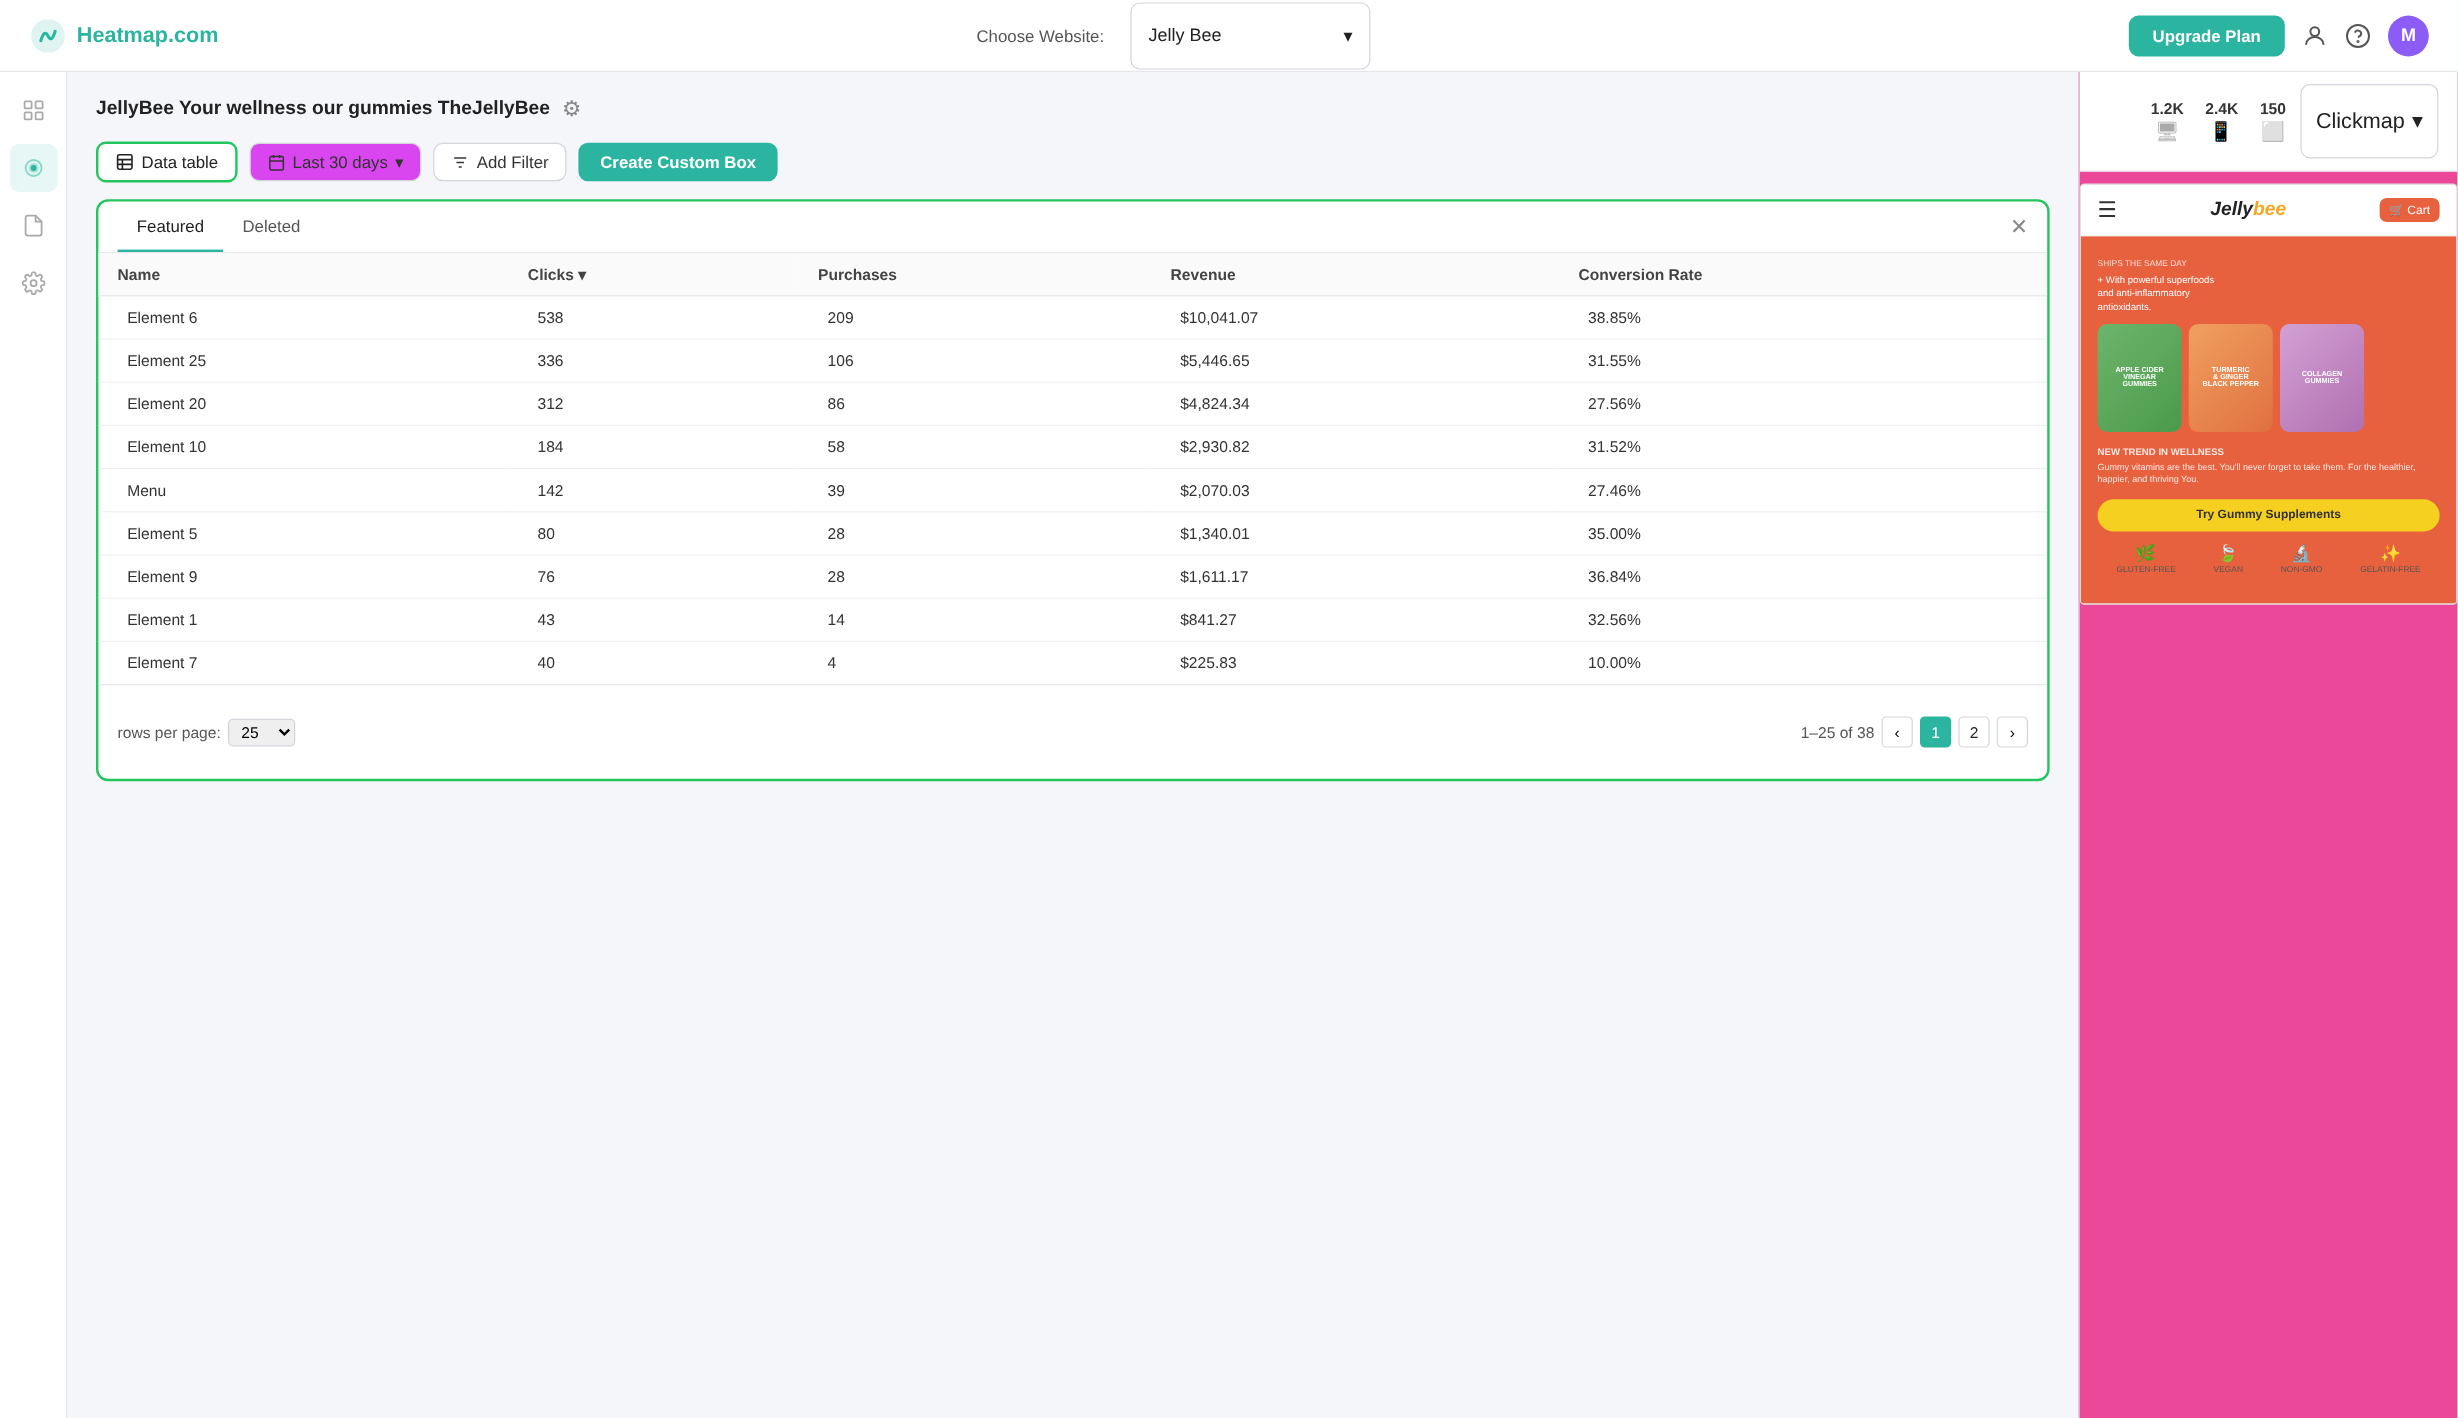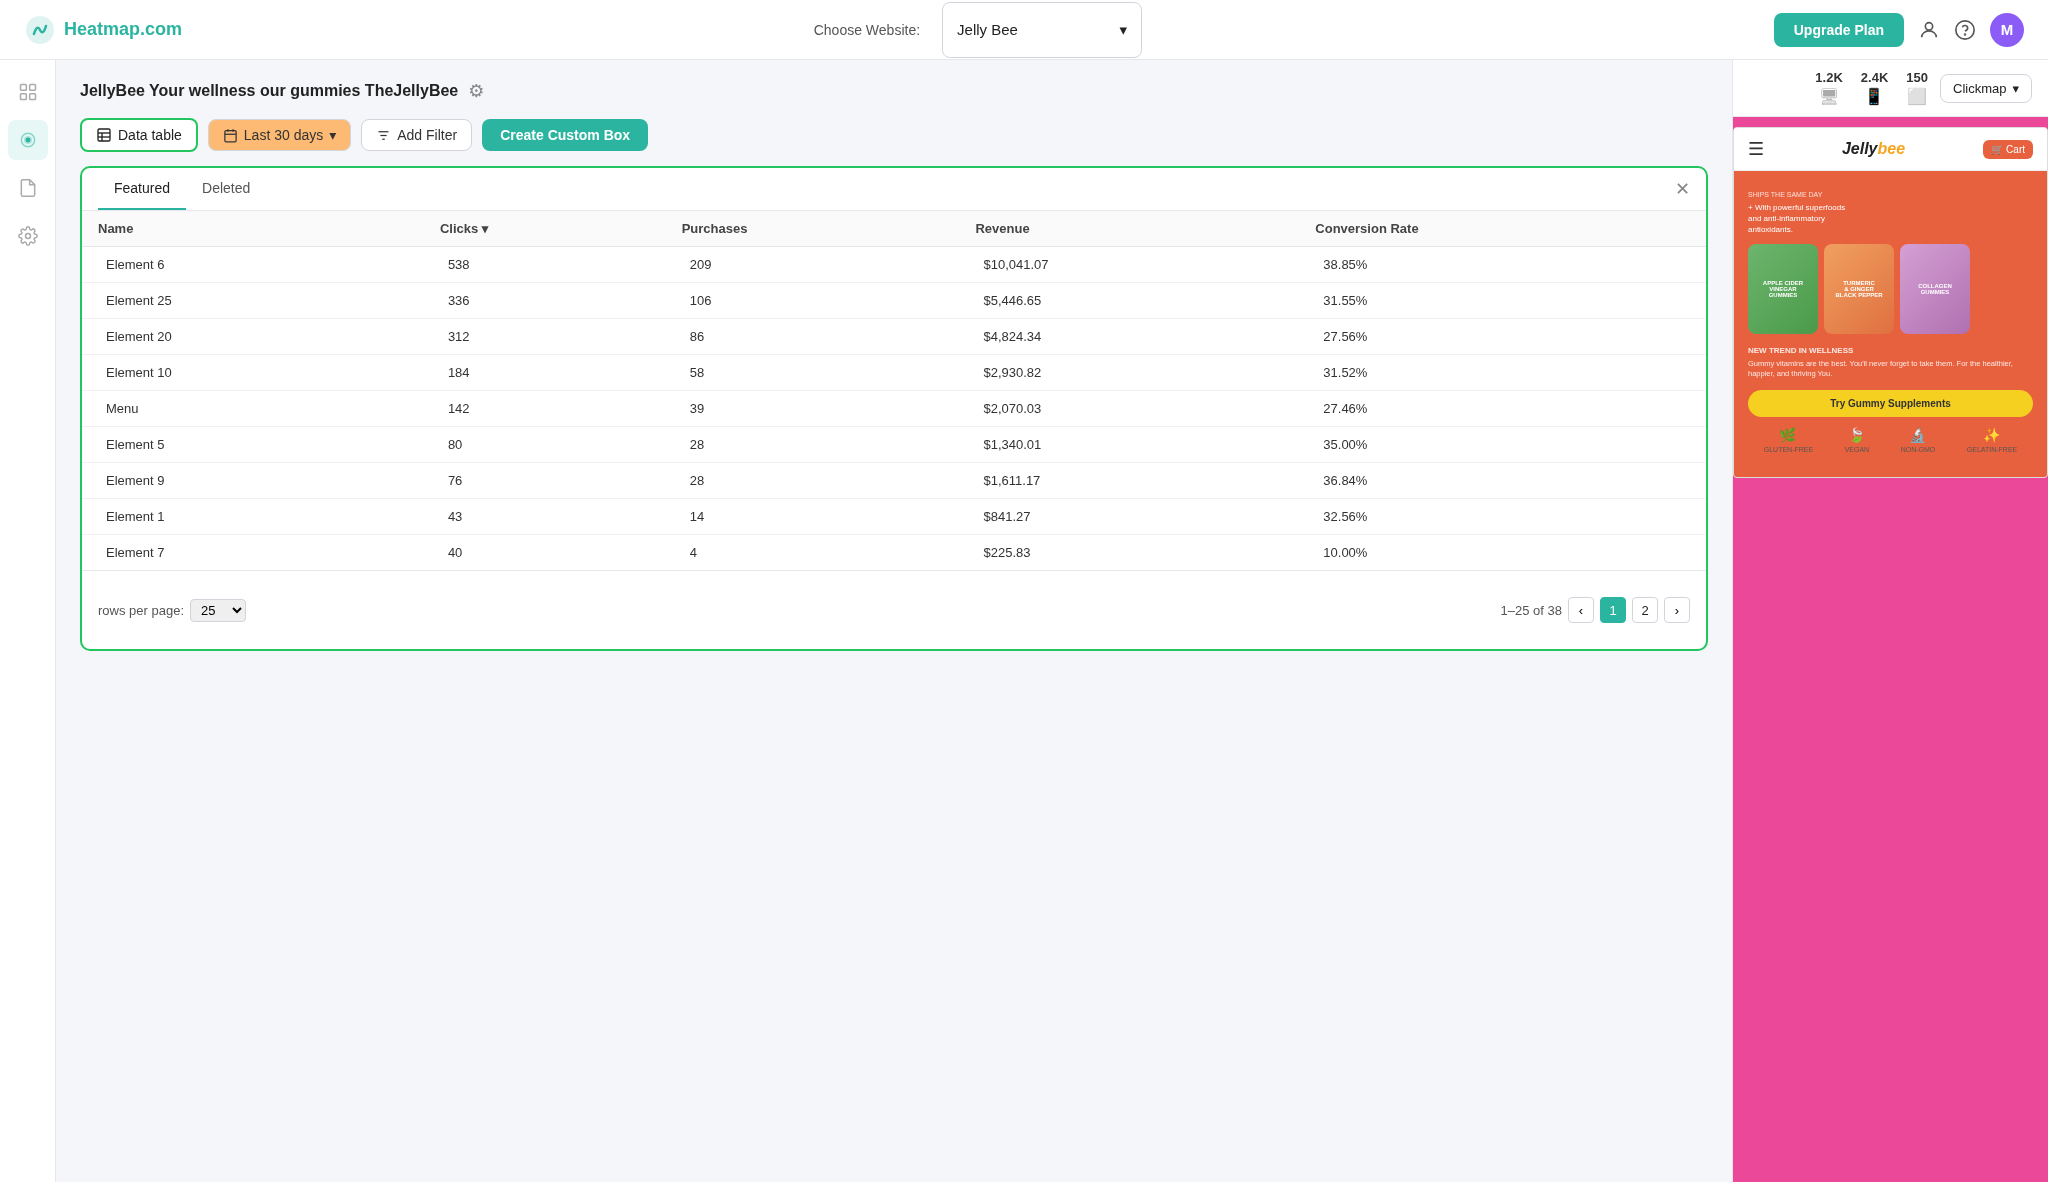--- a/index.html
+++ b/index.html
@@ -45,21 +45,21 @@
 
     
     .toolbar { display: flex; align-items: center; gap: 10px; margin-bottom: 14px; }
     .data-table-btn {
       display: flex; align-items: center; gap: 6px; border: 2.5px solid #22c55e;
       border-radius: 8px; padding: 7px 14px; background: #fff; cursor: pointer;
       font-size: 14px; font-weight: 500; color: #222;
     }
     .date-filter-btn {
       display: flex; align-items: center; gap: 6px; border: 1px solid #d1d5db;
-      border-radius: 8px; padding: 7px 14px; background: #fdba74; cursor: pointer;
+      border-radius: 8px; padding: 7px 14px; background: #d946ef; cursor: pointer;
       font-size: 14px; color: #333;
     }
     .add-filter-btn {
       display: flex; align-items: center; gap: 6px; border: 1px solid #d1d5db;
       border-radius: 8px; padding: 7px 14px; background: #fff; cursor: pointer;
       font-size: 14px; color: #333;
     }
     .create-box-btn {
       background: #2bb5a0; color: #fff; border: none; border-radius: 8px;
       padding: 8px 18px; font-size: 14px; font-weight: 600; cursor: pointer;
@@ -100,21 +100,21 @@
     
     .preview-panel { width: 316px; background: #ec4899; border-left: 1px solid #e5e7eb; overflow: hidden; position: relative; }
     .preview-header { display: flex; align-items: center; justify-content: flex-end; padding: 10px 16px; background: #fff; border-bottom: 1px solid #e5e7eb; gap: 12px; }
     .device-counts { display: flex; gap: 18px; }
     .device-count { display: flex; flex-direction: column; align-items: center; gap: 2px; }
     .device-count-num { font-size: 13px; font-weight: 600; color: #333; }
     .device-icon { font-size: 16px; color: #aaa; cursor: pointer; }
     .device-icon.active { color: #2bb5a0; }
     .clickmap-dropdown {
       display: flex; align-items: center; gap: 6px; border: 1px solid #d1d5db;
-      border-radius: 8px; padding: 6px 12px; background: #fff; cursor: pointer; font-size: 13px;
+      border-radius: 8px; padding: 19px 12px; background: #fff; cursor: pointer; font-size: 18px;
     }
 
     .preview-website {
       width: 100%; height: calc(100% - 56px);
       display: flex; align-items: flex-start; justify-content: center;
       overflow: hidden;
     }
     .website-mockup {
       width: 320px; background: #fff; border: 1px solid #ddd; border-radius: 4px;
       overflow: hidden; margin-top: 10px;

